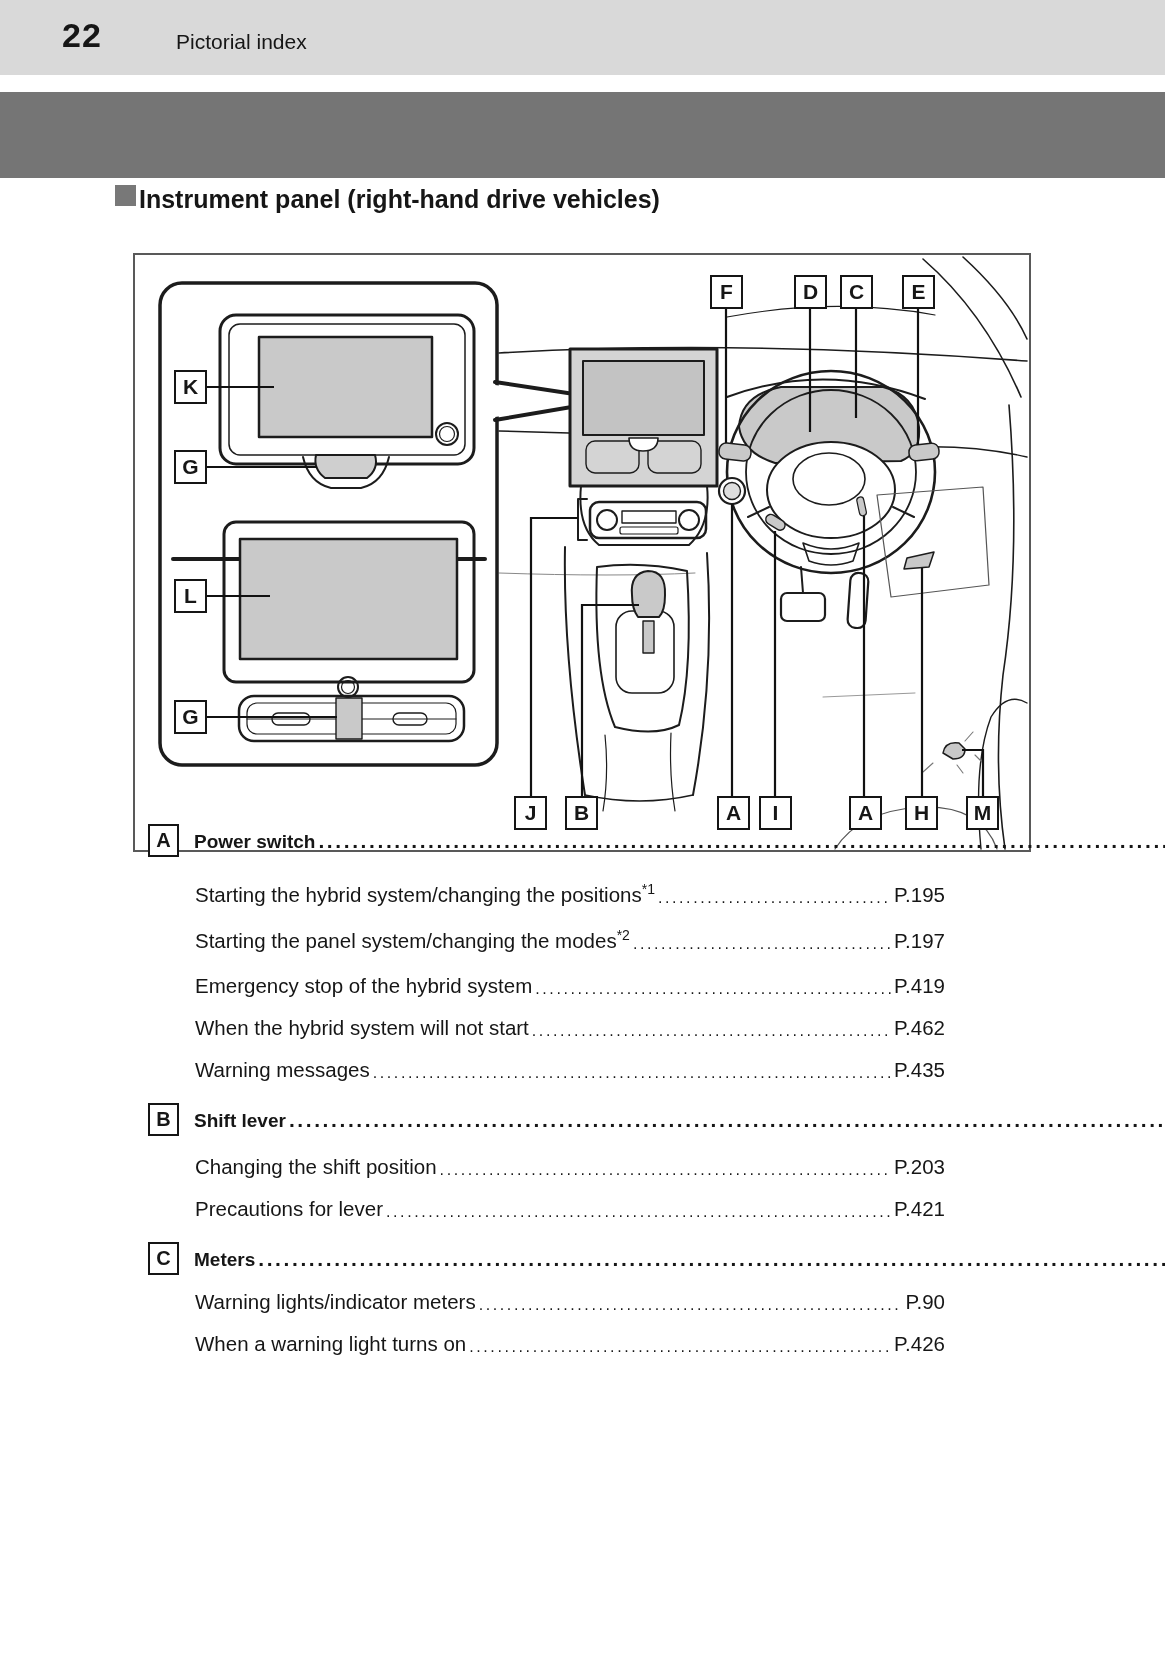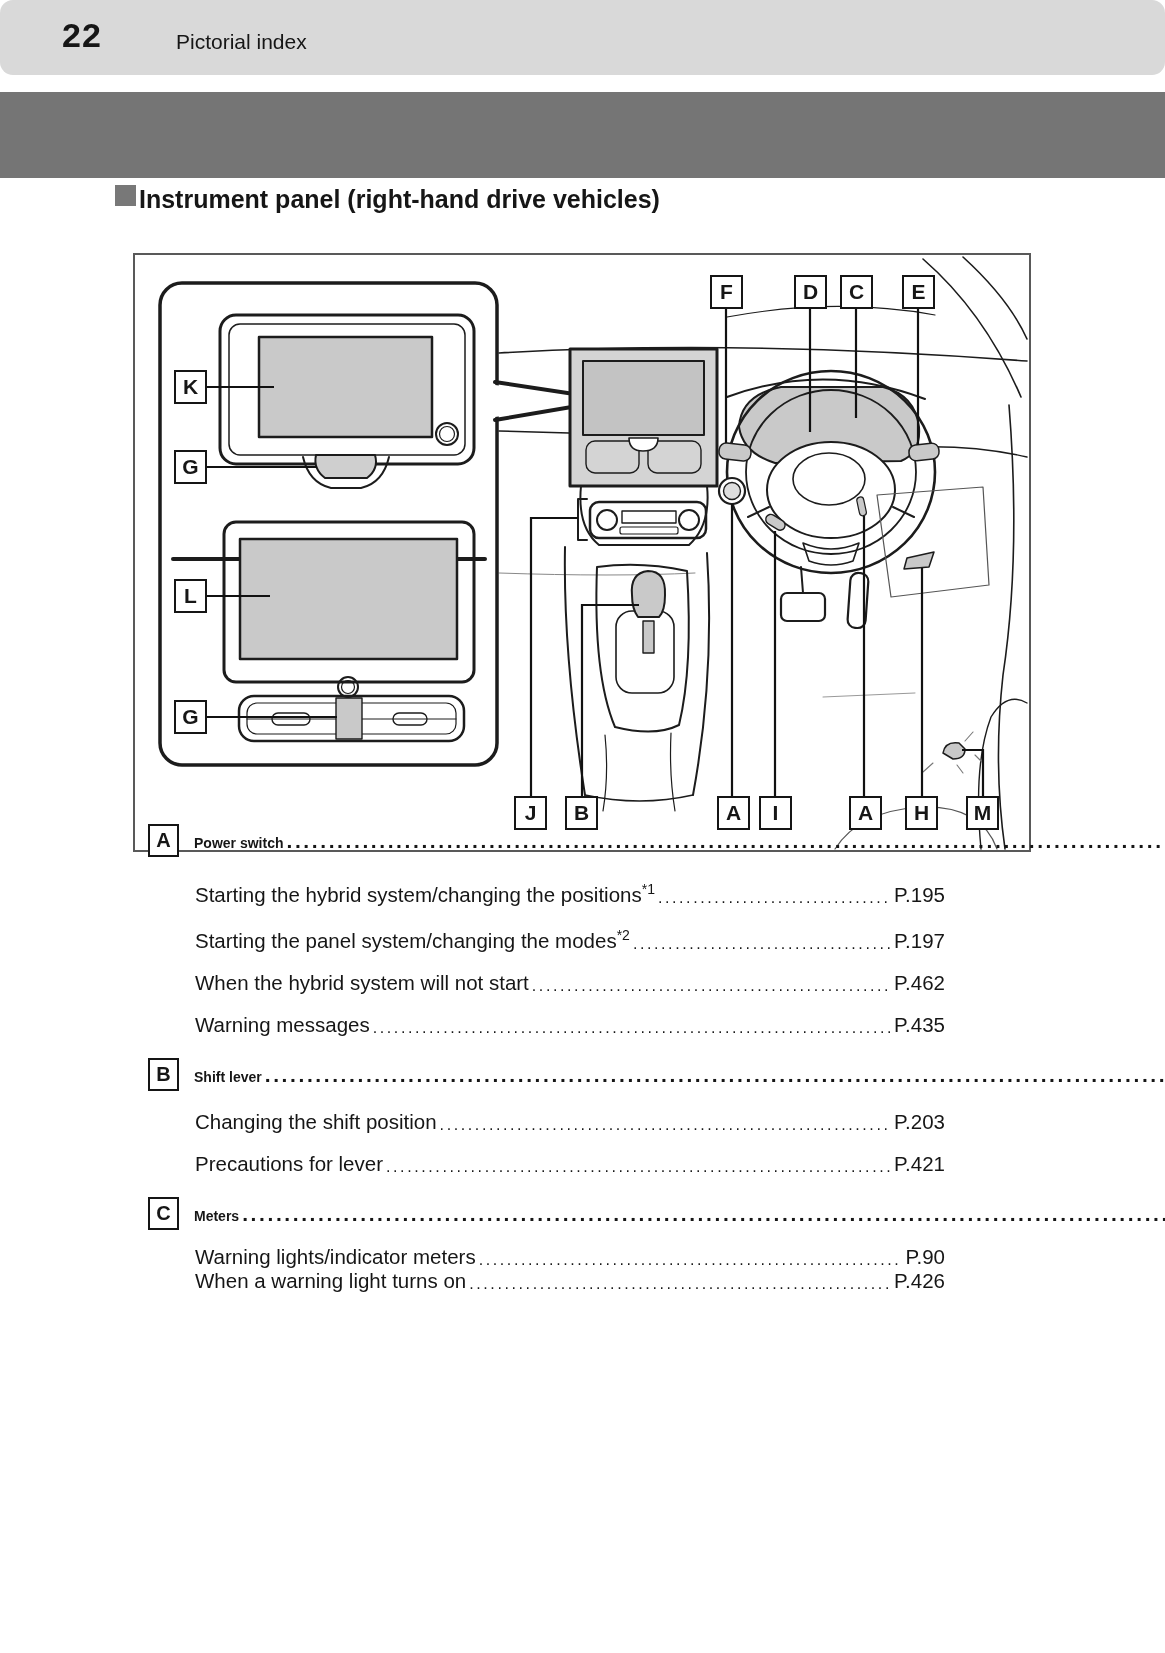--- a/index.html
+++ b/index.html
@@ -1,20 +1,20 @@
 <!DOCTYPE html>
 <html><head>
 <meta charset="utf-8">
 <style>
   html,body{margin:0;padding:0;}
   body{
     width:1165px;height:1653px;position:relative;background:#ffffff;
     font-family:"Liberation Sans",sans-serif;color:#161616;overflow:hidden;
   }
-  .topbar{position:absolute;left:0;top:0;width:1165px;height:75px;background:#d9d9d9;border-radius:13px;}
+  .topbar{position:absolute;left:0;top:0;width:1165px;height:75px;background:#d9d9d9;}
   .pagenum{position:absolute;left:62px;top:16px;font-size:34px;font-weight:bold;letter-spacing:1px;}
   .chapter{position:absolute;left:176px;top:30px;font-size:21px;font-weight:normal;}
   .band{position:absolute;left:0;top:92px;width:1165px;height:86px;background:#757575;}
   .sect{position:absolute;left:115px;top:185px;display:flex;align-items:flex-start;font-size:25px;font-weight:bold;}
   .sqmark{width:21px;height:21px;background:#787878;display:inline-block;margin-right:3px;flex:none;}
 
   .diagram{position:absolute;left:133px;top:253px;width:898px;height:599px;border:2px solid #595959;box-sizing:border-box;background:#fff;}
   .diagram svg{position:absolute;left:0;top:0;}
   .callout{
     position:absolute;width:33px;height:34px;background:#fff;border:2.5px solid #151515;
@@ -26,21 +26,21 @@
   .row{display:flex;align-items:flex-end;}
   .head-row{display:flex;align-items:center;}
   .marker{
     width:31px;height:33px;border:2.5px solid #151515;box-sizing:border-box;flex:none;
     display:flex;align-items:center;justify-content:center;font-size:20px;font-weight:bold;
     margin-right:15px;background:#fff;
   }
   .head-line{display:flex;align-items:baseline;flex:1;font-weight:bold;font-size:21px;}
   .txt{white-space:nowrap;font-size:20.5px;}
   .pg{white-space:nowrap;font-size:20.5px;}
-  .head-line .txt,.head-line .pg{font-size:14px;}
+  .head-line .txt,.head-line .pg{font-size:19px;}
   .dots{flex:1 1 0;overflow:hidden;white-space:nowrap;margin:0 3px;min-width:12px;}
   .dots::after{content:"........................................................................................................................................";letter-spacing:2.6px;}
   .entry{margin-left:47px;}
   sup{font-size:14px;line-height:0;}
 </style>
 </head>
 <body>
 
 <div class="topbar">
   <div class="pagenum">22</div>
@@ -205,20 +205,25 @@
   <div class="row entry" style="margin-top:26px">
     <span class="txt"><span>Starting the hybrid system/changing the positions</span><sup>*1</sup></span>
     <span class="dots"></span>
     <span class="pg">P.195</span>
   </div>
   <div class="row entry" style="margin-top:22px">
     <span class="txt"><span>Starting the panel system/changing the modes</span><sup>*2</sup></span>
     <span class="dots"></span>
     <span class="pg">P.197</span>
   </div>
+  <div class="row entry" style="margin-top:21px">
+    <span class="txt">Emergency stop of the hybrid system</span>
+    <span class="dots"></span>
+    <span class="pg">P.419</span>
+  </div>
   <div class="row entry" style="margin-top:18px">
     <span class="txt">When the hybrid system will not start</span>
     <span class="dots"></span>
     <span class="pg">P.462</span>
   </div>
   <div class="row entry" style="margin-top:18px">
     <span class="txt">Warning messages</span>
     <span class="dots"></span>
     <span class="pg">P.435</span>
   </div>
@@ -248,19 +253,19 @@
       <span class="txt">Meters</span>
       <span class="dots"></span>
 
     </div>
   </div>
   <div class="row entry" style="margin-top:15px">
     <span class="txt">Warning lights/indicator meters</span>
     <span class="dots"></span>
     <span class="pg">P.90</span>
   </div>
-  <div class="row entry" style="">
+  <div class="row entry" style="margin-top:18px">
     <span class="txt">When a warning light turns on</span>
     <span class="dots"></span>
     <span class="pg">P.426</span>
   </div>
 
 </div>
 
 </body></html>

